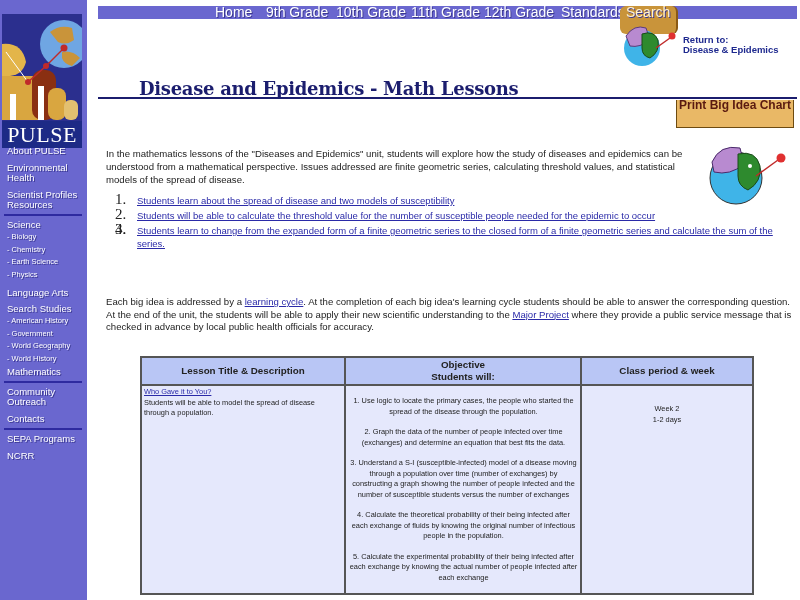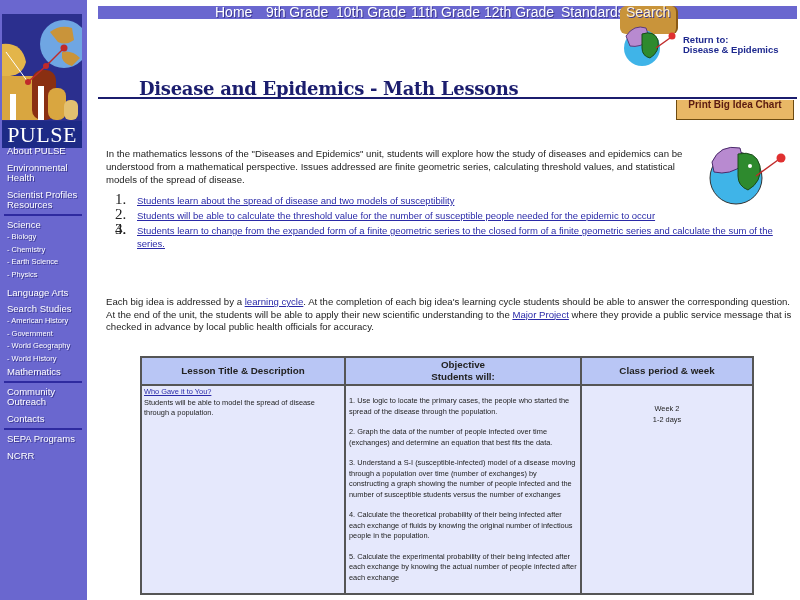--- a/index.html
+++ b/index.html
@@ -51,23 +51,23 @@
     }
 
     
     .page-title {
       position: absolute; left: 99px; top: 78px; color: #1b1d6e;
       font-family: "DejaVu Serif", serif; font-weight: bold; font-size: 18px; letter-spacing: -0.3px; margin-left: 40px;
     }
     .title-rule { position: absolute; left: 98px; top: 97px; width: 699px; height: 2px; background: #1b1d6e; }
 
     .print-btn {
-      position: absolute; left: 676px; top: 100px; width: 118px; height: 20px;
+      position: absolute; left: 676px; top: 100px; width: 118px; height: 28px;
       background: #e9b866; border: 1px solid #6e4b10; border-top: none;
-      color: #5a1a10; font-size: 10px; font-weight: bold; text-align: center; line-height: 10px; cursor: pointer;
+      color: #5a1a10; font-size: 12px; font-weight: bold; text-align: center; line-height: 10px; cursor: pointer;
     }
 
     .intro {
       position: absolute; left: 106px; top: 147px; width: 600px;
       font-size: 9.6px; line-height: 13px; color: #222;
     }
     .intro-art { position: absolute; left: 698px; top: 138px; width: 100px; height: 70px; }
 
     .ideas { position: absolute; left: 112px; top: 194px; width: 680px; list-style: none; }
     .ideas li { position: relative; padding-left: 25px; font-size: 9.5px; line-height: 13px; margin-bottom: 2px; }
@@ -90,21 +90,21 @@
     .lesson-table th {
       background: #b9c6f5; border: 2px solid #555; color: #222;
       font-size: 9.8px; font-weight: bold; height: 28px; line-height: 12px; text-align: center;
     }
     .lesson-table td {
       background: #e5e8fc; border: 2px solid #555; vertical-align: top;
       font-size: 7.4px; line-height: 10.5px; color: #222;
     }
     .cell-title { padding: 1px 2px; }
     .cell-title a { color: #2a2aa8; text-decoration: underline; cursor: pointer; display: block; }
-    .cell-obj { padding: 10px 2px 0 3px; }
+    .cell-obj { padding: 10px 2px 0 3px; text-align: center; }
     .cell-obj p { margin-bottom: 10px; }
     .cell-period { text-align: center; padding-top: 18px; }
   </style>
 </head>
 <body>
 
 <div class="sidebar">
   <div class="logo">
     <svg class="logo-art" viewBox="0 0 80 106">
       <rect x="0" y="0" width="80" height="106" fill="#2b2f8e"></rect>

